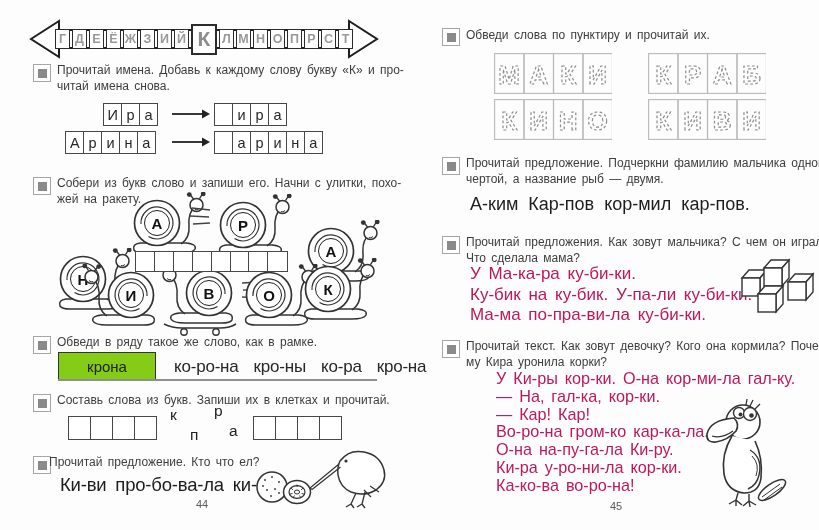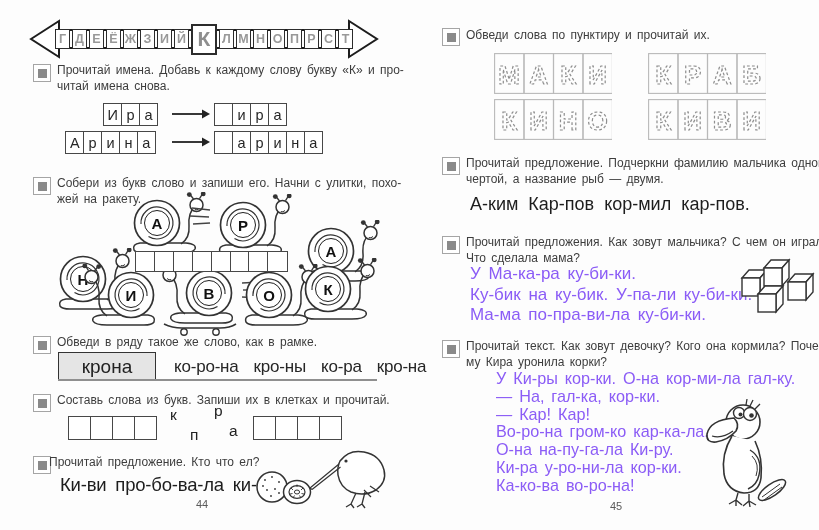--- a/index.html
+++ b/index.html
@@ -23,38 +23,38 @@
   .cells-grid .cell{width:20.5px;height:20.5px;}
   .cells-word .cell{width:23.5px;height:24px;font-size:15px;}
   
   .strip-row{position:absolute;left:26px;right:26px;top:0;bottom:0;display:flex;
              align-items:center;justify-content:center;gap:2px;}
   .strip-letter{box-sizing:border-box;width:15px;height:20px;border:1.5px solid #2c2c2c;
                 background:#fff;color:#999;font-weight:bold;font-size:12.5px;
                 display:flex;align-items:center;justify-content:center;flex:0 0 auto;}
   .strip-letter-big{width:26px;height:31px;font-size:21px;border-width:2px;color:#8e8e8e;}
   
-  .passage{color:#8b5cf6;}
+  .passage{color:#be185d;}
   .passage .line{white-space:nowrap;}
   .read-mid{font-size:17px;line-height:20.5px;word-spacing:3px;}
   .read-sm{font-size:16.2px;line-height:17.8px;word-spacing:2.5px;}
   .sentence{color:#1d1d1d;white-space:nowrap;}
   
   .snail{position:absolute;width:84px;height:66px;}
   .snail svg.body{position:absolute;left:0;top:0;width:84px;height:66px;}
   .snail svg.flip{transform:scaleX(-1);}
   .snail-letter{position:absolute;width:26px;height:26px;border:1.8px solid #1f1f1f;
                 border-radius:50%;background:#fff;display:flex;align-items:center;
                 justify-content:center;font-size:15px;font-weight:bold;color:#111;
                 box-sizing:border-box;top:18px;left:20px;}
   .snail-letter.right{left:38px;}
   .page-num{font-size:11px;color:#5a5a5a;}
-  .boxed-word{box-sizing:border-box;border:1.7px solid #333;background:#e5e5e5;
+  .boxed-word{box-sizing:border-box;border:1.7px solid #333;background:#84cc16;
               display:flex;align-items:center;justify-content:center;
-              font-size:19px;color:#222;}
+              font-size:15px;color:#222;}
   .word-row{display:flex;gap:15px;font-size:17px;letter-spacing:-0.2px;color:#262626;white-space:nowrap;}
   .scatter-letter{font-size:15.5px;color:#222;}
   .underline-bar{height:2px;background:#8f8f8f;}
 </style>
 </head>
 <body>
 
 <svg width="0" height="0" style="position:absolute" aria-hidden="true">
   <defs>
     <symbol id="snail-shape" viewBox="0 0 84 66">

